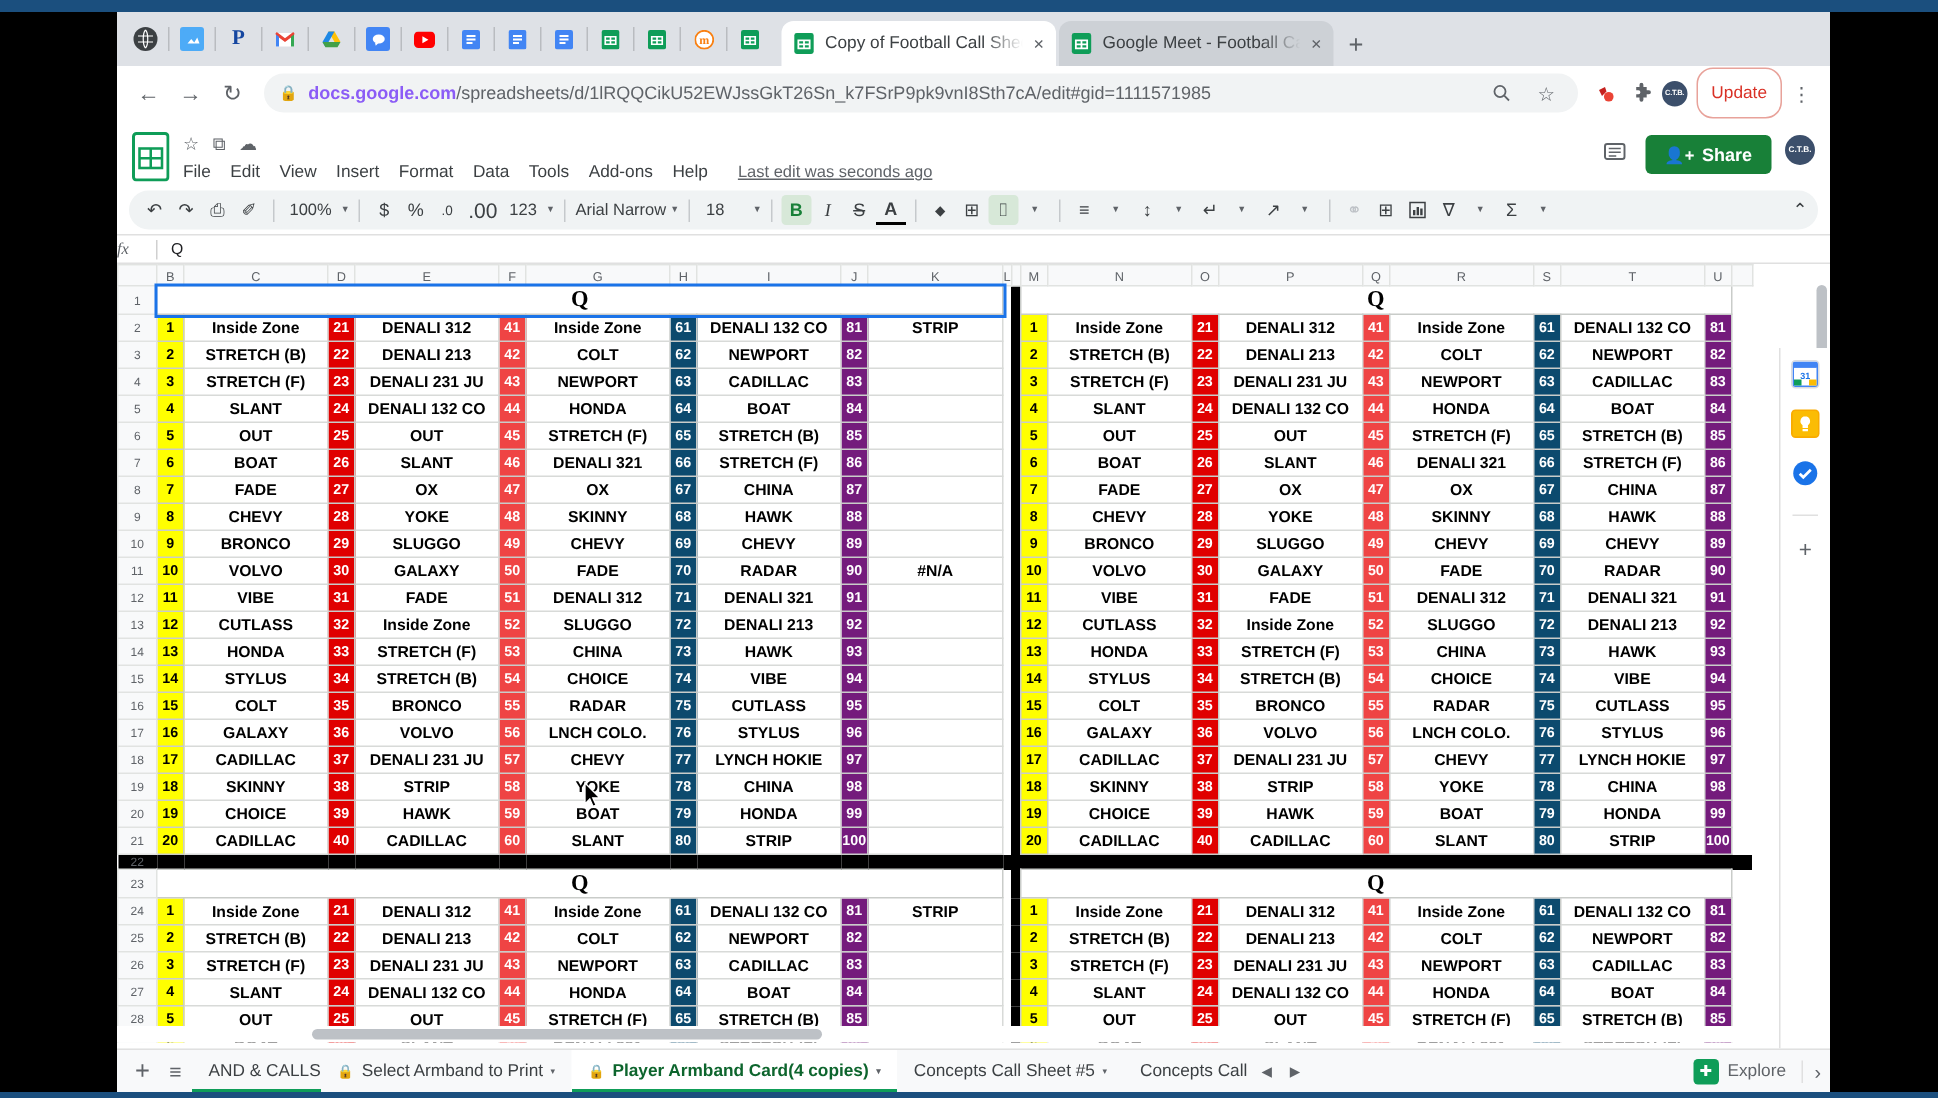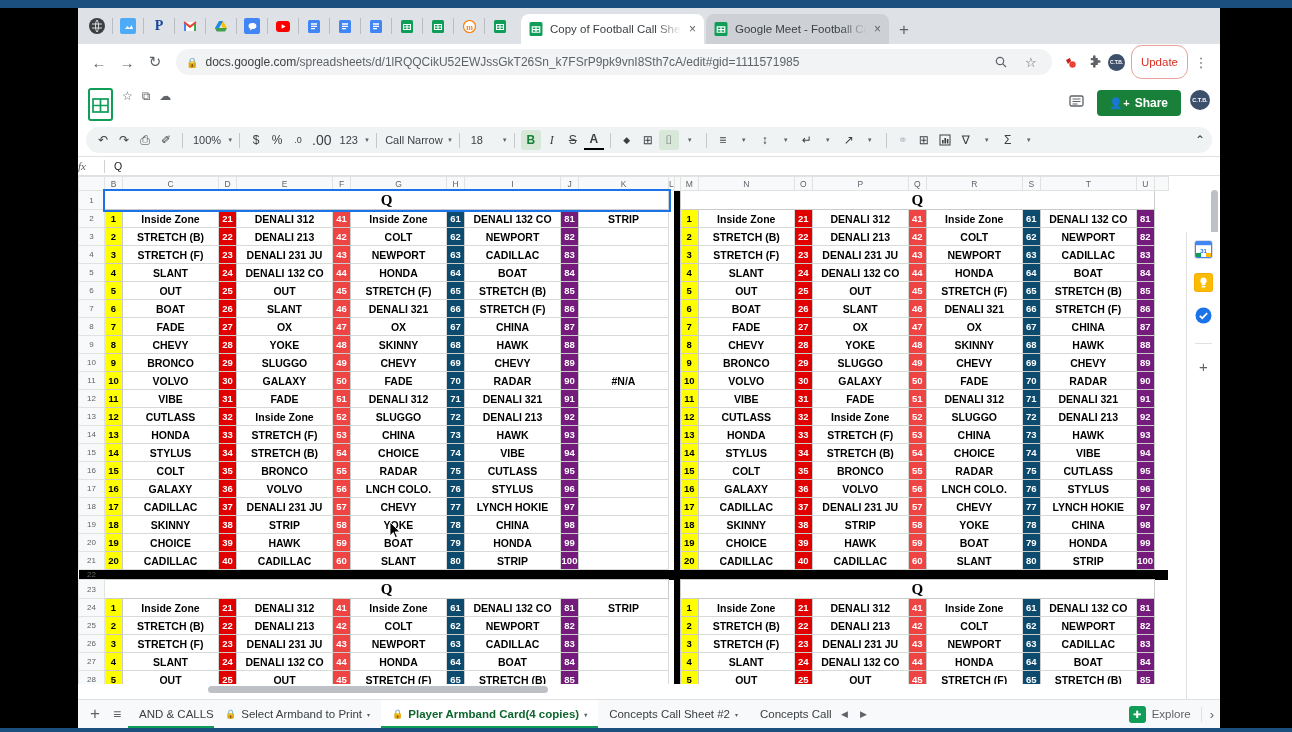--- a/index.html
+++ b/index.html
@@ -41,21 +41,21 @@
   
   .navbar { height:36px; background:#fff; display:flex; align-items:center;
      padding:0 8px; gap:2px; }
   .navbtn { width:26px; height:26px; display:flex; align-items:center;
      justify-content:center; color:#5f6368; font-size:15px; }
   .omni { flex:1; height:26px; background:#f1f3f4; border-radius:13px;
      display:flex; align-items:center; padding:0 10px; gap:7px; margin:0 6px;
      font-size:12px; color:#202124; }
   .omni .lock { font-size:10px; color:#5f6368; }
   .urltxt { white-space:nowrap; overflow:hidden; }
-  .urltxt b { font-weight:400; color:#404040; }
+  .urltxt b { font-weight:700; color:#8b5cf6; }
   .urltxt span { color:#5f6368; }
   .ricon { width:22px; height:22px; display:flex; align-items:center;
      justify-content:center; color:#5f6368; font-size:13px; }
   .updbtn { height:34px; border:1px solid #e8a29a; border-radius:11px;
      color:#d93025; font-size:11.5px; padding:0 9px; display:flex;
      align-items:center; margin-left:4px; }
   .avat { width:17px; height:17px; border-radius:50%; background:#3c4f6b;
      color:#fff; font-size:5px; font-weight:bold; display:flex;
      align-items:center; justify-content:center; letter-spacing:-.2px; }
 
@@ -361,20 +361,32 @@
               <rect x="5" y="11" width="15" height="13" fill="none" stroke="#0f9d58" stroke-width="1.7"></rect>
               <path d="M12.5 11v13M5 17.5h15" stroke="#0f9d58" stroke-width="1.7"></path>
             </svg>
         </div>
         <div class="shead-mid">
           <div class="doctitle">
             <span class="dticon">☆</span>
             <span class="dticon">⧉</span>
             <span class="dticon">☁</span>
           </div>
+          <div class="menubar">
+            <span>File</span>
+            <span>Edit</span>
+            <span>View</span>
+            <span>Insert</span>
+            <span>Format</span>
+            <span>Data</span>
+            <span>Tools</span>
+            <span>Add-ons</span>
+            <span>Help</span>
+            <span class="lastedit">Last edit was seconds ago</span>
+          </div>
         </div>
         <div class="shead-right">
           <div class="cmtico">
             <svg width="15" height="15" viewBox="0 0 15 15">
                 <rect x="1" y="2" width="13" height="10" rx="1.5" fill="none" stroke="#5f6368" stroke-width="1.3"></rect>
                 <path d="M3.5 5h8M3.5 7.5h8M3.5 10h5" stroke="#5f6368" stroke-width="1"></path>
               </svg>
           </div>
           <div class="sharebtn">
             <span style="font-size:11px;">👤+</span>
@@ -398,21 +410,21 @@
         <div class="tb">$</div>
         <div class="tb">%</div>
         <div class="tb" style="font-size:9px;">.0</div>
         <div class="tb" style="font-size:14px;">.00</div>
         <div class="tbbox">
           <span class="tbtxt">123</span>
           <span class="caret">▼</span>
         </div>
         <div class="tbsep"></div>
         <div class="tbbox">
-          <span class="tbname">Call Narrow</span>
+          <span class="tbname">Arial Narrow</span>
           <span class="caret">▼</span>
         </div>
         <div class="tbsep"></div>
         <div class="tbbox" style="gap:14px;">
           <span class="tbsize">18</span>
           <span class="caret">▼</span>
         </div>
         <div class="tbsep"></div>
         <div class="tb sel" style="font-weight:bold;color:#188038;">B</div>
         <div class="tb" style="font-style:italic;font-family:'Liberation Serif',serif;">I</div>
@@ -1238,21 +1250,21 @@
           <span class="lockico grey">🔒</span>
           <span>Select Armband to Print</span>
           <span class="stabcaret">▾</span>
         </div>
         <div class="stab act">
           <span class="lockico">🔒</span>
           <span>Player Armband Card(4 copies)</span>
           <span class="stabcaret">▾</span>
         </div>
         <div class="stab">
-          <span>Concepts Call Sheet #2</span>
+          <span>Concepts Call Sheet #5</span>
           <span class="stabcaret">▾</span>
         </div>
         <div class="stab clip">
           <span>Concepts Call She</span>
         </div>
         <div class="arrows">
           <span>◀</span>
           <span>▶</span>
         </div>
         <div class="explore">

